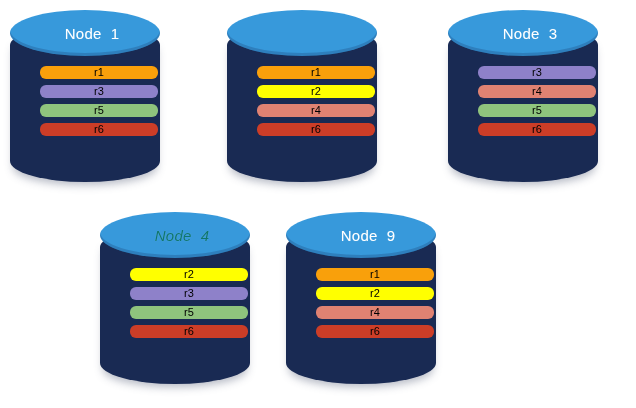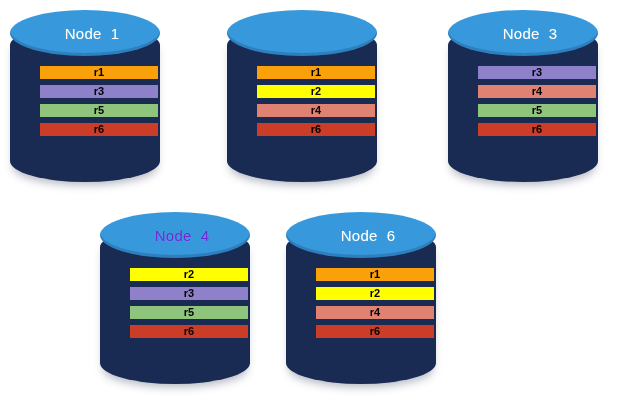--- a/index.html
+++ b/index.html
@@ -73,26 +73,26 @@
     left: 30px;
     top: 56px;
     width: 118px;
     display: flex;
     flex-direction: column;
     gap: 6px;
   }
 
   .row-bar {
     height: 13px;
-    border-radius: 0;
+    border-radius: 6px;
     display: flex;
     align-items: center;
     justify-content: center;
     font-size: 11px;
-    font-weight: bold;
+    font-weight: normal;
     color: #000000;
     line-height: 1;
     box-sizing: border-box;
   }
 </style>
 </head>
 <body>
 
 <div id="diagram">
     <div class="node" style="left: 10px; top: 10px;">
@@ -123,32 +123,32 @@
       <div class="rows">
         <div class="row-bar" style="background: rgb(142, 129, 201); color: rgb(0, 0, 0);">r3</div>
         <div class="row-bar" style="background: rgb(224, 130, 114); color: rgb(0, 0, 0);">r4</div>
         <div class="row-bar" style="background: rgb(143, 196, 125); color: rgb(0, 0, 0);">r5</div>
         <div class="row-bar" style="background: rgb(204, 61, 39); color: rgb(0, 0, 0);">r6</div>
       </div>
     </div>
     <div class="node" style="left: 100px; top: 212px;">
       <div class="body" style="background: rgb(25, 42, 83);"></div>
       <div class="top" style="background: rgb(55, 153, 219);"></div>
-      <div class="top-label" style="color: #6d28d9;">Node  4</div>
+      <div class="top-label" style="color: #0f766e; font-style: italic;">Node  4</div>
       <div class="rows">
         <div class="row-bar" style="background: rgb(255, 255, 0); color: rgb(0, 0, 0);">r2</div>
         <div class="row-bar" style="background: rgb(142, 129, 201); color: rgb(0, 0, 0);">r3</div>
         <div class="row-bar" style="background: rgb(143, 196, 125); color: rgb(0, 0, 0);">r5</div>
         <div class="row-bar" style="background: rgb(204, 61, 39); color: rgb(0, 0, 0);">r6</div>
       </div>
     </div>
     <div class="node" style="left: 286px; top: 212px;">
       <div class="body" style="background: rgb(25, 42, 83);"></div>
       <div class="top" style="background: rgb(55, 153, 219);"></div>
-      <div class="top-label" style="color: rgb(255, 255, 255);">Node  6</div>
+      <div class="top-label" style="color: rgb(255, 255, 255);">Node  9</div>
       <div class="rows">
         <div class="row-bar" style="background: rgb(249, 160, 11); color: rgb(0, 0, 0);">r1</div>
         <div class="row-bar" style="background: rgb(255, 255, 0); color: rgb(0, 0, 0);">r2</div>
         <div class="row-bar" style="background: rgb(224, 130, 114); color: rgb(0, 0, 0);">r4</div>
         <div class="row-bar" style="background: rgb(204, 61, 39); color: rgb(0, 0, 0);">r6</div>
       </div>
     </div>
   </div>
 
 </body></html>

